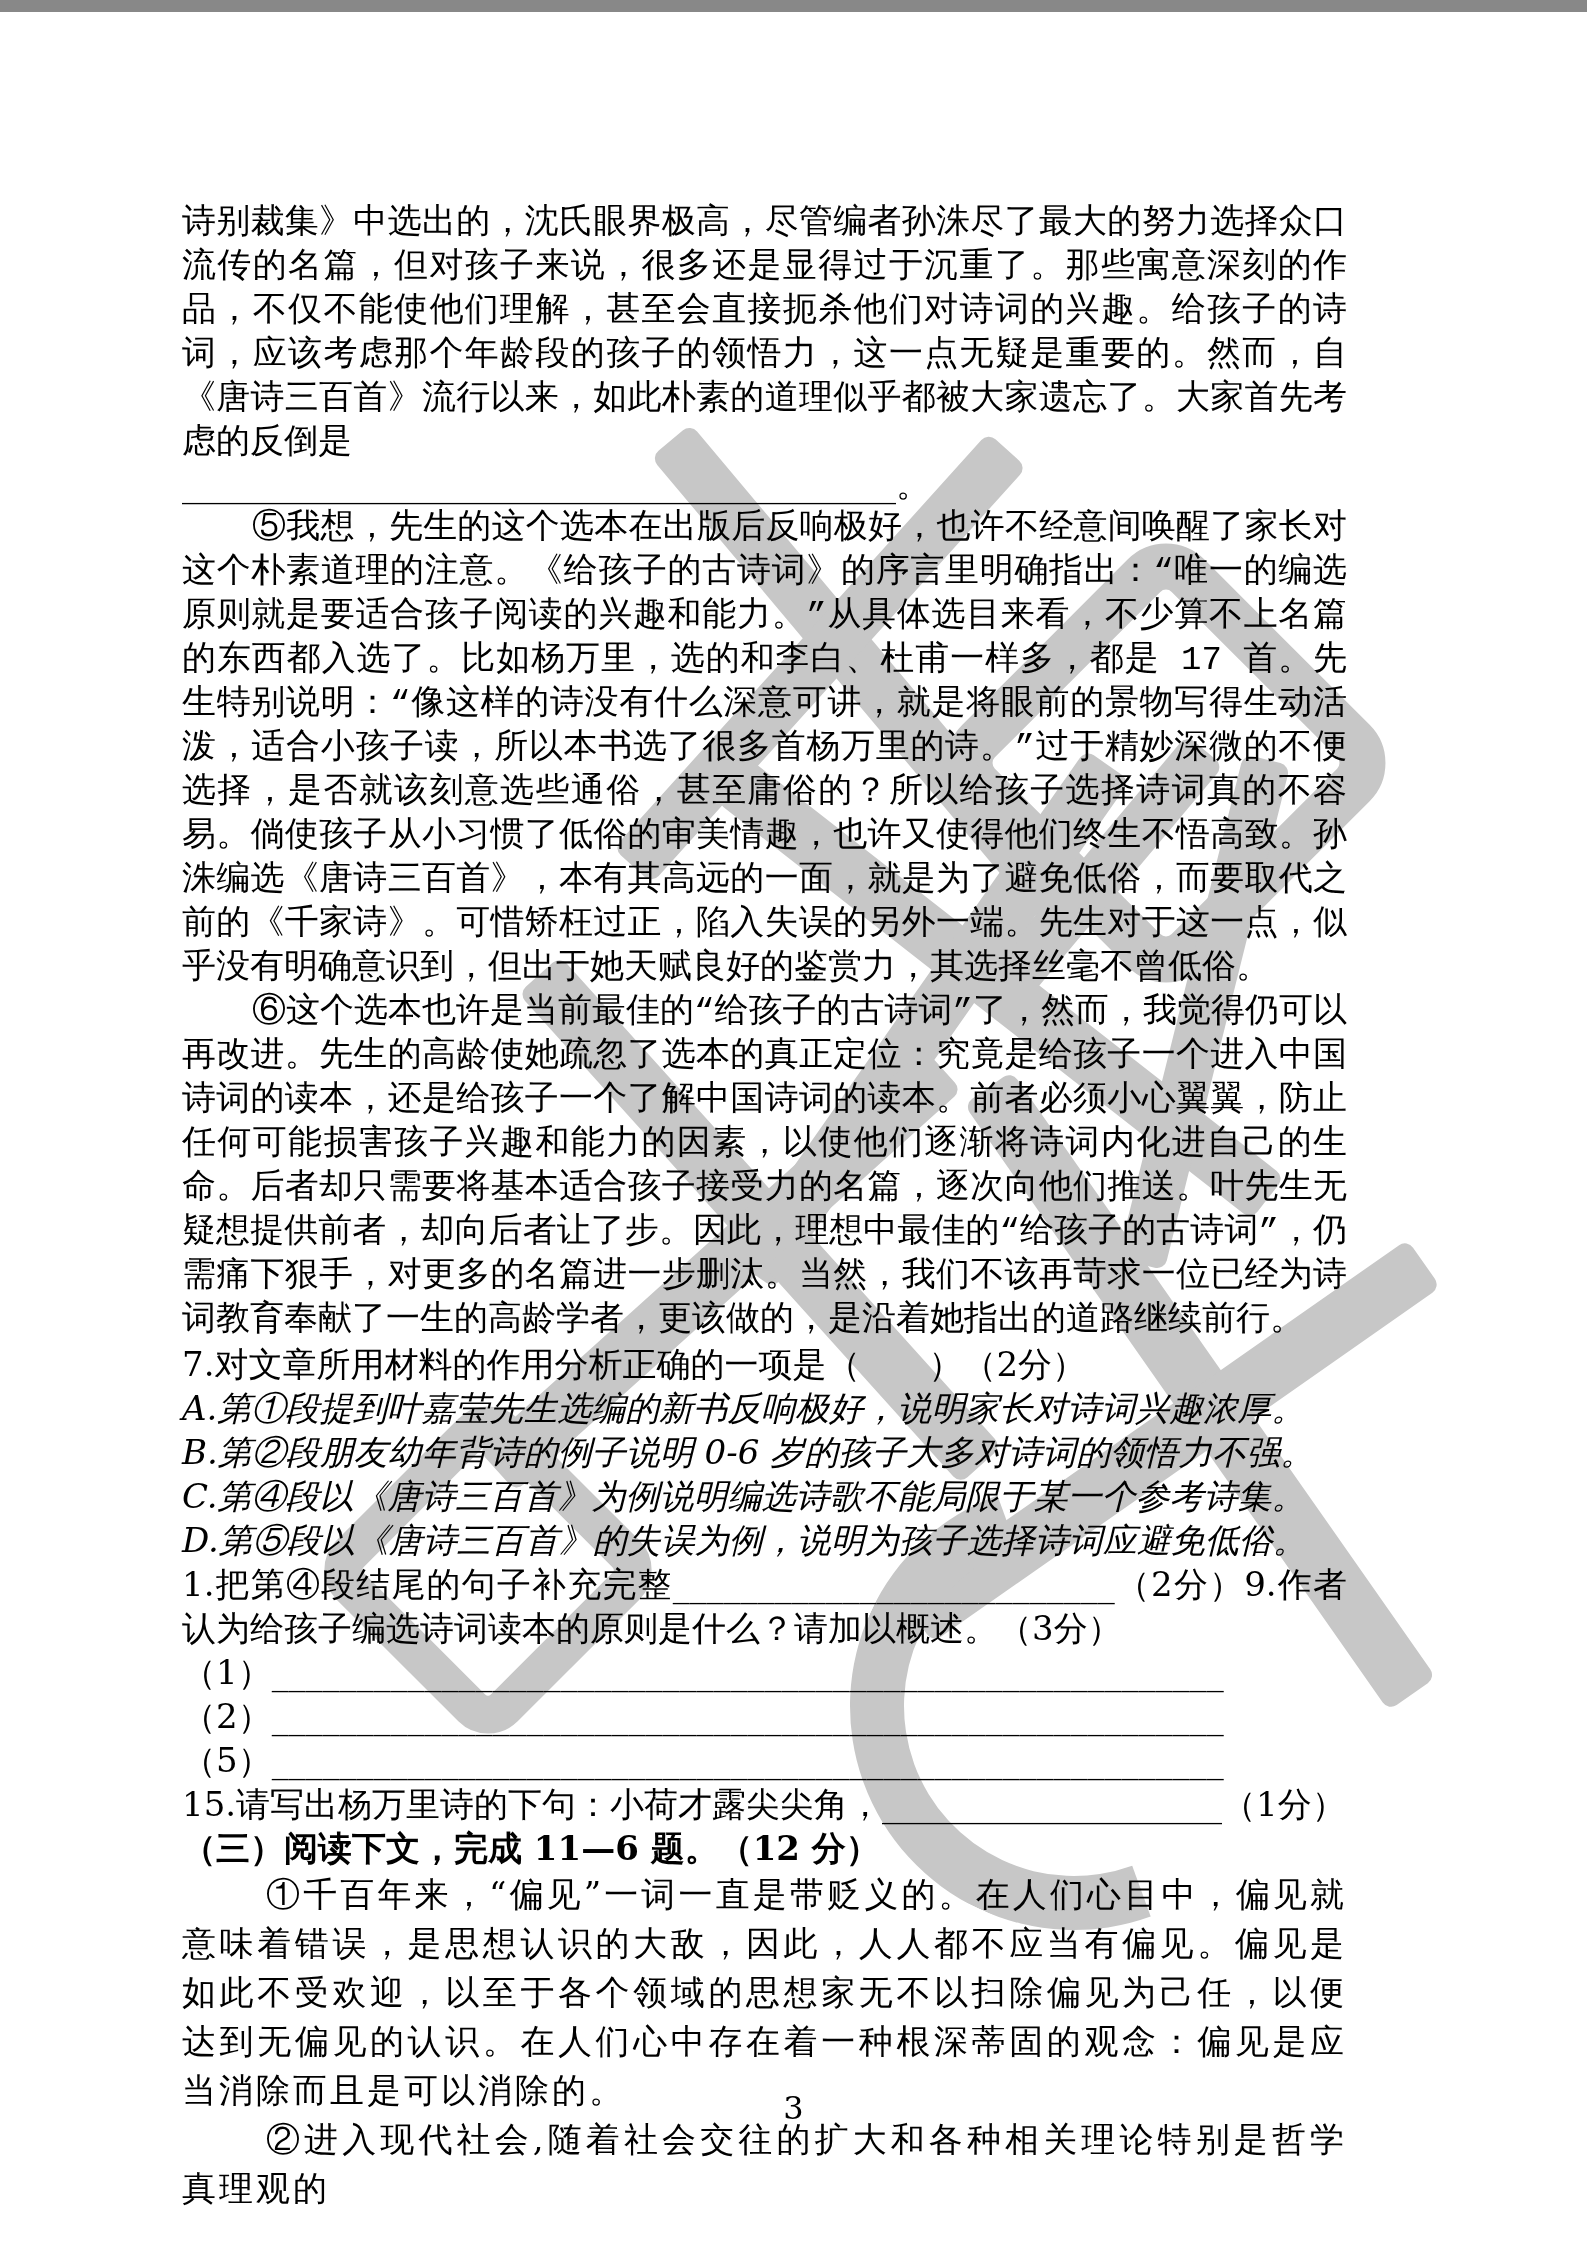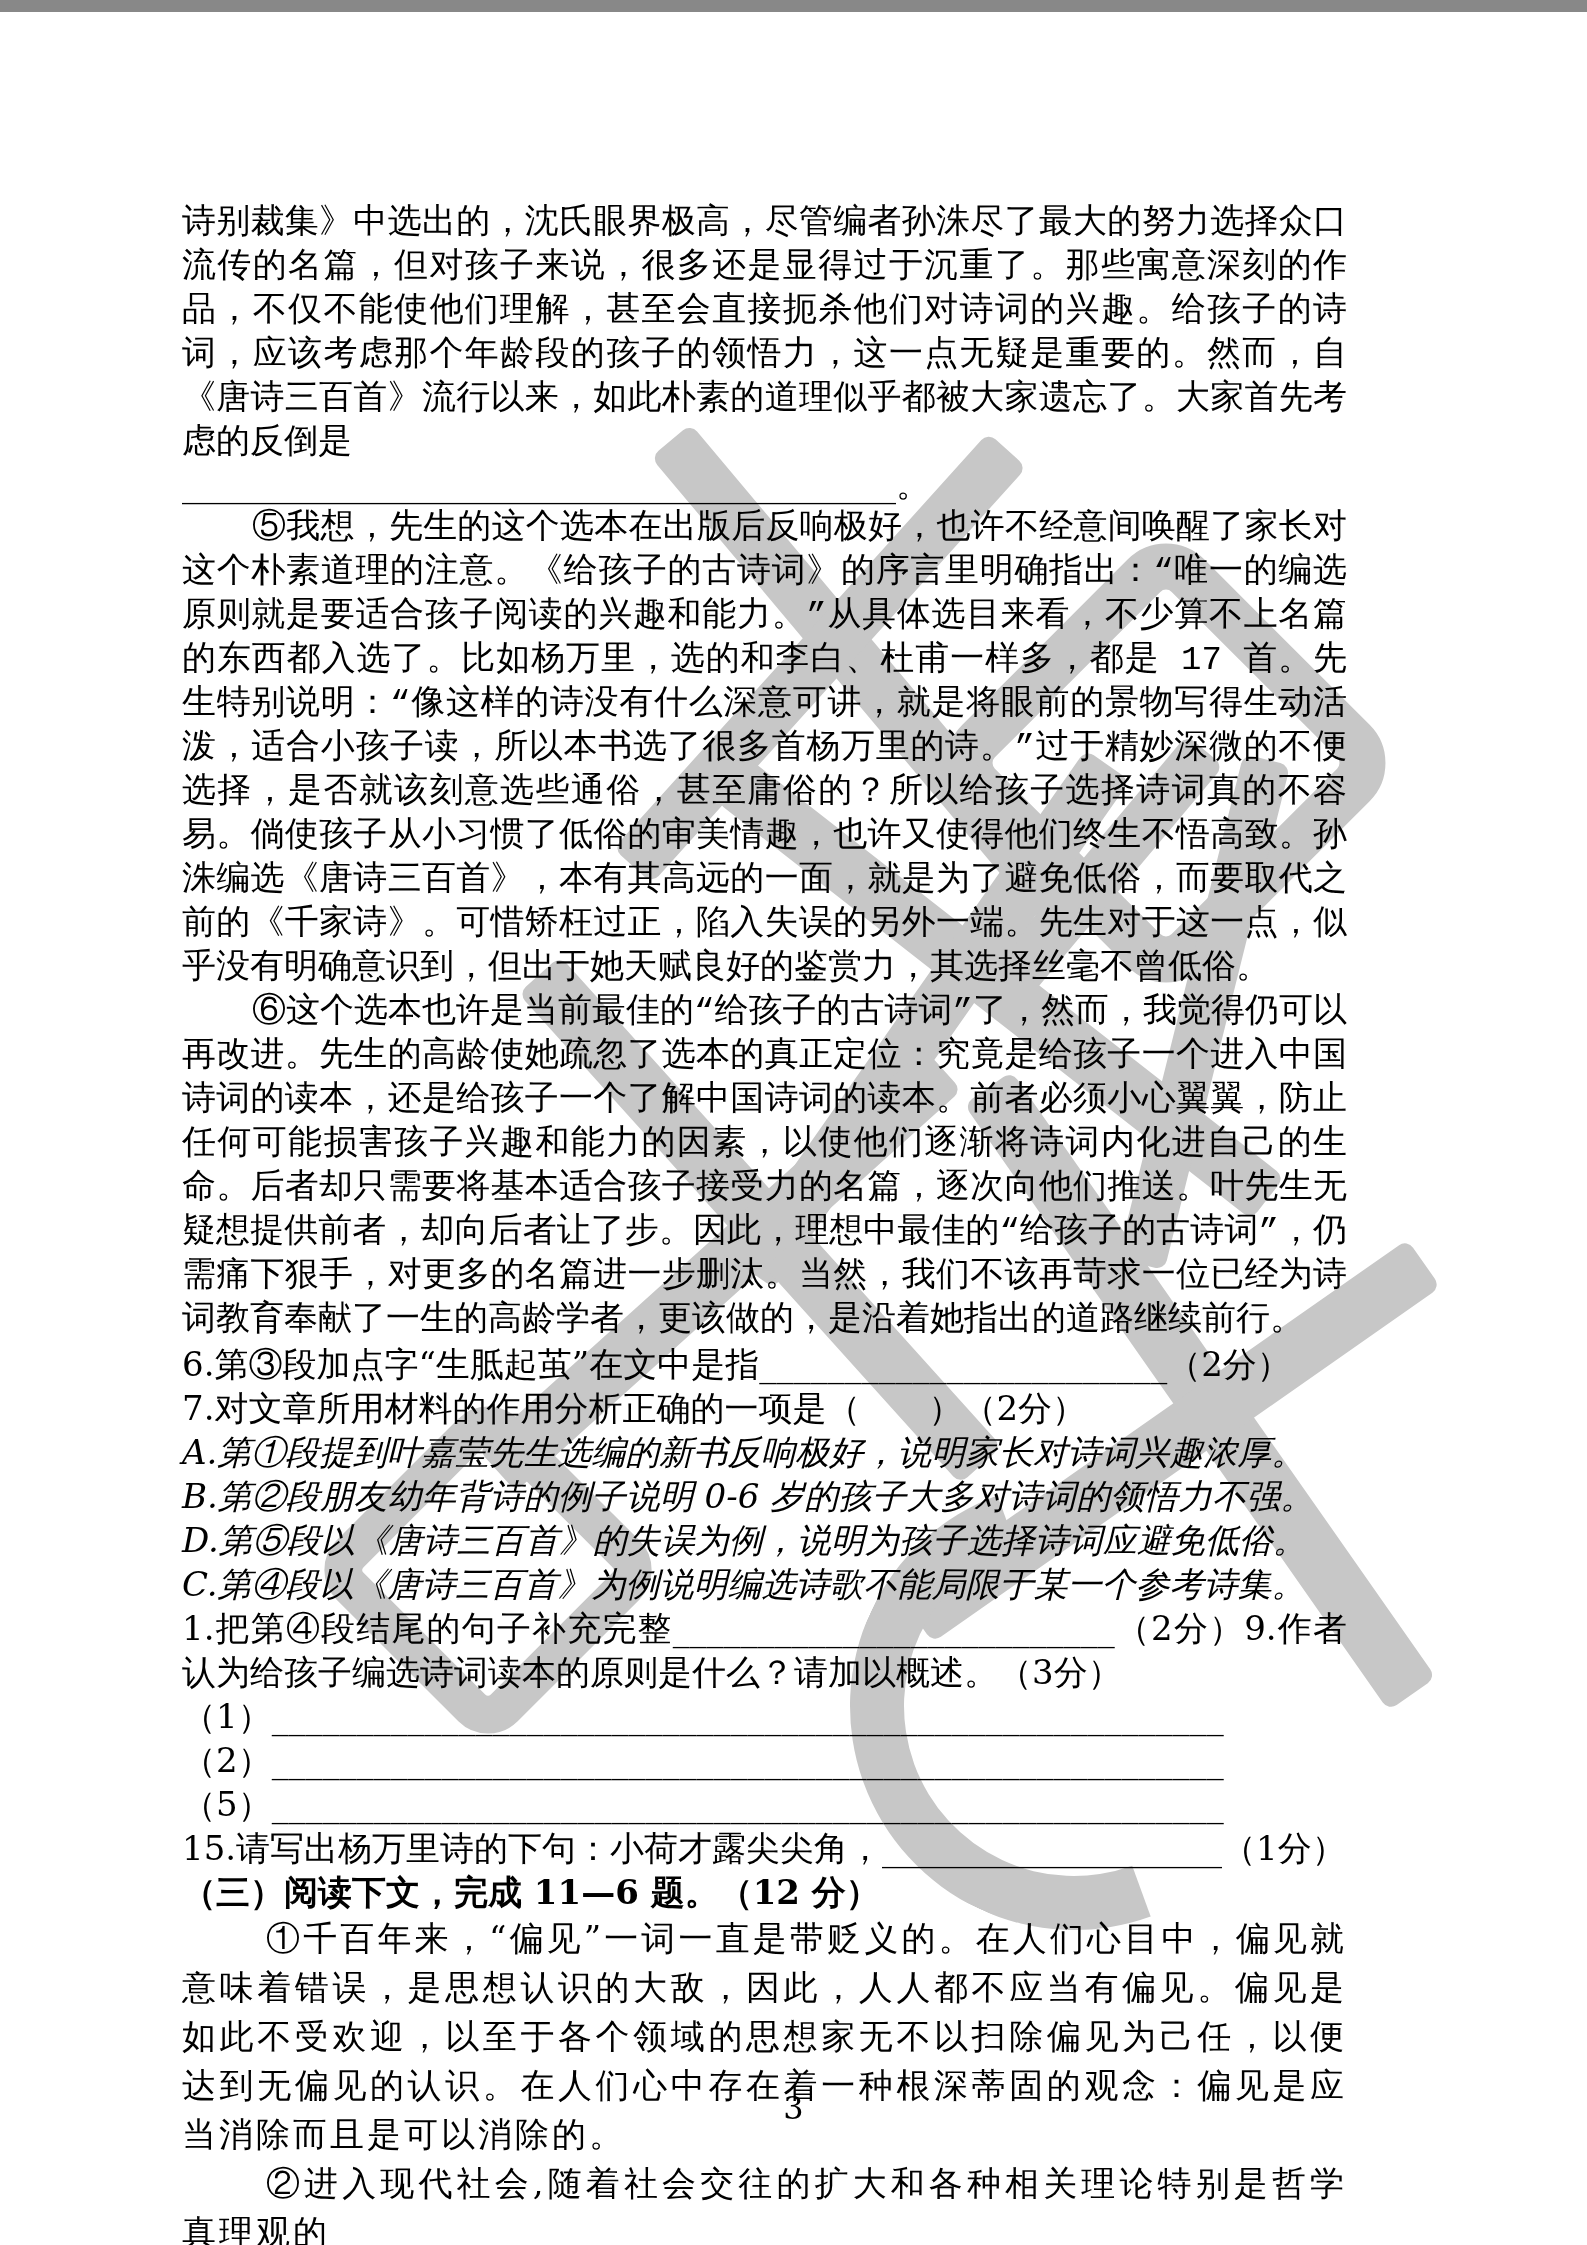--- a/index.html
+++ b/index.html
@@ -58,27 +58,26 @@
 
   <div class="content">
 
     <p>诗别裁集》中选出的，沈氏眼界极高，尽管编者孙洙尽了最大的努力选择众口流传的名篇，但对孩子来说，很多还是显得过于沉重了。那些寓意深刻的作品，不仅不能使他们理解，甚至会直接扼杀他们对诗词的兴趣。给孩子的诗词，应该考虑那个年龄段的孩子的领悟力，这一点无疑是重要的。然而，自《唐诗三百首》流行以来，如此朴素的道理似乎都被大家遗忘了。大家首先考虑的反倒是</p>
     <p class="blankrow">__________________________________________。</p>
 
     <p class="indent">⑤我想，先生的这个选本在出版后反响极好，也许不经意间唤醒了家长对这个朴素道理的注意。《给孩子的古诗词》的序言里明确指出：“唯一的编选原则就是要适合孩子阅读的兴趣和能力。”从具体选目来看，不少算不上名篇的东西都入选了。比如杨万里，选的和李白、杜甫一样多，都是 17 首。先生特别说明：“像这样的诗没有什么深意可讲，就是将眼前的景物写得生动活泼，适合小孩子读，所以本书选了很多首杨万里的诗。”过于精妙深微的不便选择，是否就该刻意选些通俗，甚至庸俗的？所以给孩子选择诗词真的不容易。倘使孩子从小习惯了低俗的审美情趣，也许又使得他们终生不悟高致。孙洙编选《唐诗三百首》，本有其高远的一面，就是为了避免低俗，而要取代之前的《千家诗》。可惜矫枉过正，陷入失误的另外一端。先生对于这一点，似乎没有明确意识到，但出于她天赋良好的鉴赏力，其选择丝毫不曾低俗。</p>
 
     <p class="indent">⑥这个选本也许是当前最佳的“给孩子的古诗词”了，然而，我觉得仍可以再改进。先生的高龄使她疏忽了选本的真正定位：究竟是给孩子一个进入中国诗词的读本，还是给孩子一个了解中国诗词的读本。前者必须小心翼翼，防止任何可能损害孩子兴趣和能力的因素，以使他们逐渐将诗词内化进自己的生命。后者却只需要将基本适合孩子接受力的名篇，逐次向他们推送。叶先生无疑想提供前者，却向后者让了步。因此，理想中最佳的“给孩子的古诗词”，仍需痛下狠手，对更多的名篇进一步删汰。当然，我们不该再苛求一位已经为诗词教育奉献了一生的高龄学者，更该做的，是沿着她指出的道路继续前行。</p>
 
-    <p>6.第③段加点字“生胝起茧”在文中是指________________________（2分）</p>
 
     <p>7.对文章所用材料的作用分析正确的一项是（　　）（2分）</p>
     <p class="opt">A.第①段提到叶嘉莹先生选编的新书反响极好，说明家长对诗词兴趣浓厚。</p>
     <p class="opt">B.第②段朋友幼年背诗的例子说明 0-6 岁的孩子大多对诗词的领悟力不强。</p>
+    <p class="opt">C.第④段以《唐诗三百首》为例说明编选诗歌不能局限于某一个参考诗集。</p>
     <p class="opt">D.第⑤段以《唐诗三百首》的失误为例，说明为孩子选择诗词应避免低俗。</p>
-    <p class="opt">C.第④段以《唐诗三百首》为例说明编选诗歌不能局限于某一个参考诗集。</p>
 
     <p>1.把第④段结尾的句子补充完整__________________________（2分）9.作者认为给孩子编选诗词读本的原则是什么？请加以概述。（3分）</p>
 
     <p class="blankrow">（1）________________________________________________________</p>
     <p class="blankrow">（2）________________________________________________________</p>
     <p class="blankrow">（5）________________________________________________________</p>
 
     <p>15.请写出杨万里诗的下句：小荷才露尖尖角，____________________（1分）</p>
 
     <p class="bold">（三）阅读下文，完成 11—6 题。（12 分）</p>

